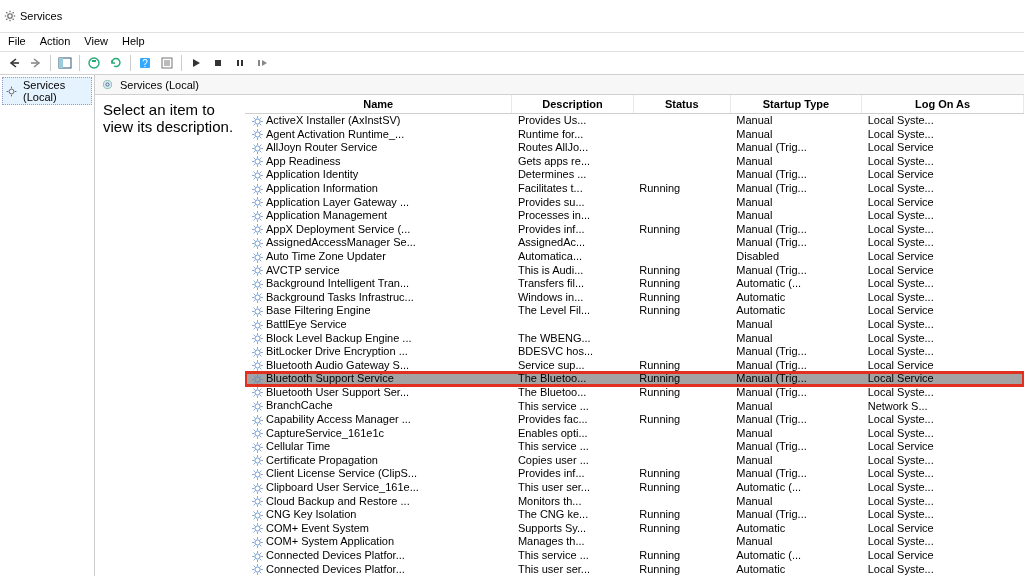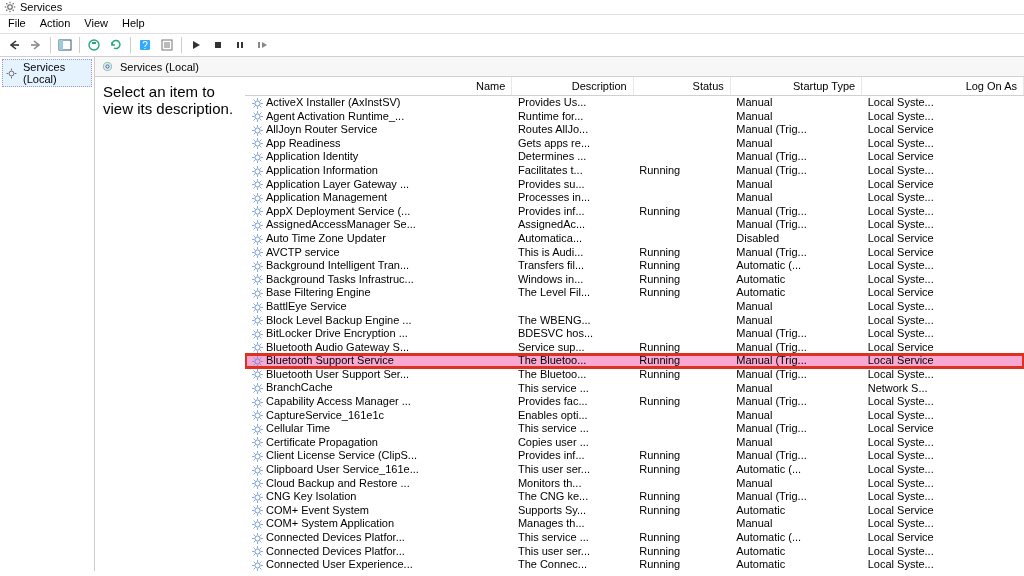--- a/index.html
+++ b/index.html
@@ -1,35 +1,35 @@
 <!DOCTYPE html>
 <html><head>
 <meta charset="utf-8">
 <style>
   * { box-sizing: border-box; margin: 0; padding: 0; }
   body { font-family: "Segoe UI", Tahoma, sans-serif; font-size: 11px; color: #000; background: #fff; width: 1024px; height: 576px; overflow: hidden; }
-  .titlebar { display: flex; align-items: center; height: 15px; padding: 2px 4px; border-bottom: 1px solid #e0e0e0; }
+  .titlebar { display: flex; align-items: center; height: 33px; padding: 2px 4px; border-bottom: 1px solid #e0e0e0; }
   .titlebar .gear { width: 12px; height: 12px; margin-right: 4px; }
   .menubar { display: flex; gap: 14px; padding: 2px 8px; height: 18px; align-items: flex-start; }
   .menubar span { cursor: default; }
   .toolbar { display: flex; align-items: center; gap: 2px; padding: 2px 4px; height: 24px; border-top: 1px solid #e0e0e0; border-bottom: 1px solid #d0d0d0; }
   .toolbar .btn { width: 20px; height: 20px; display: flex; align-items: center; justify-content: center; border: 1px solid transparent; }
   .toolbar .sep { width: 1px; height: 16px; background: #ccc; margin: 0 2px; }
   .main { display: flex; height: calc(576px - 20px - 18px - 24px); }
   .tree { width: 95px; border-right: 1px solid #ccc; padding: 2px; }
   .tree-item { display: flex; align-items: center; gap: 3px; padding: 1px 2px; background: #e5f3ff; border: 1px dotted #99c; }
   .content { flex: 1; display: flex; flex-direction: column; }
   .content-header { display: flex; align-items: center; gap: 4px; padding: 3px 6px; border-bottom: 1px solid #d0d0d0; background: #f7f7f7; }
   .content-body { display: flex; flex: 1; overflow: hidden; }
   .desc-pane { width: 150px; padding: 6px 8px; font-size: 15px; }
   .list-pane { flex: 1; overflow-y: auto; overflow-x: hidden; }
   table { width: 100%; border-collapse: collapse; table-layout: fixed; }
-  th { text-align: right; font-weight: normal; padding: 3px 6px; border-bottom: 1px solid #d0d0d0; border-right: 1px solid #e8e8e8; background: #fff; cursor: default; position: sticky; top: 0; margin-left: 15px; }
+  th { text-align: center; font-weight: bold; padding: 3px 6px; border-bottom: 1px solid #d0d0d0; border-right: 1px solid #e8e8e8; background: #fff; cursor: default; position: sticky; top: 0; margin-left: 15px; }
   td { padding: 0 6px; height: 13.5px; line-height: 13.5px; white-space: nowrap; overflow: hidden; text-overflow: ellipsis; font-size: 11px; }
-  tr.selected { background: #f9a8d4; }
+  tr.selected { background: #a3a3a3; }
   tr.highlight { outline: 3px solid #e03020; outline-offset: -2px; }
   .svc-icon { display: inline-flex; width: 13px; height: 13px; vertical-align: middle; margin-right: 2px; }
   col.c-name { width: 132px; }
   col.c-desc { width: 60px; }
   col.c-status { width: 48px; }
   col.c-startup { width: 65px; }
   col.c-logon { width: 80px; }
 </style>
 </head>
 <body>

